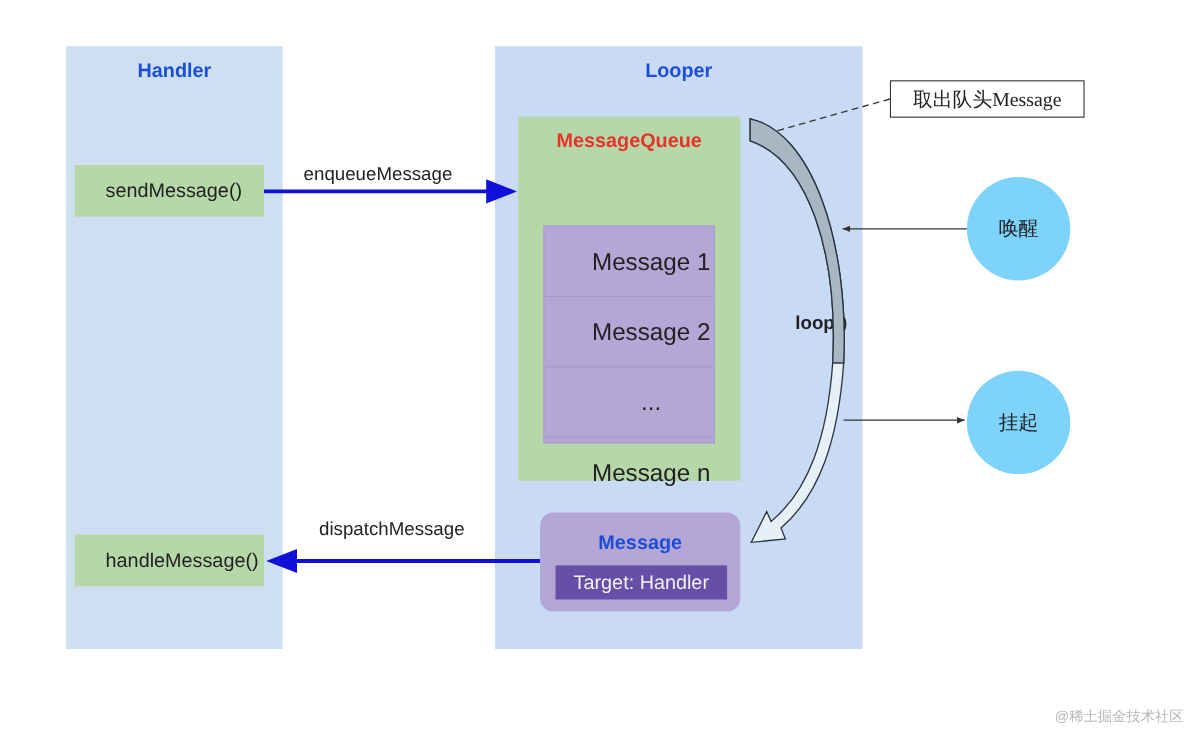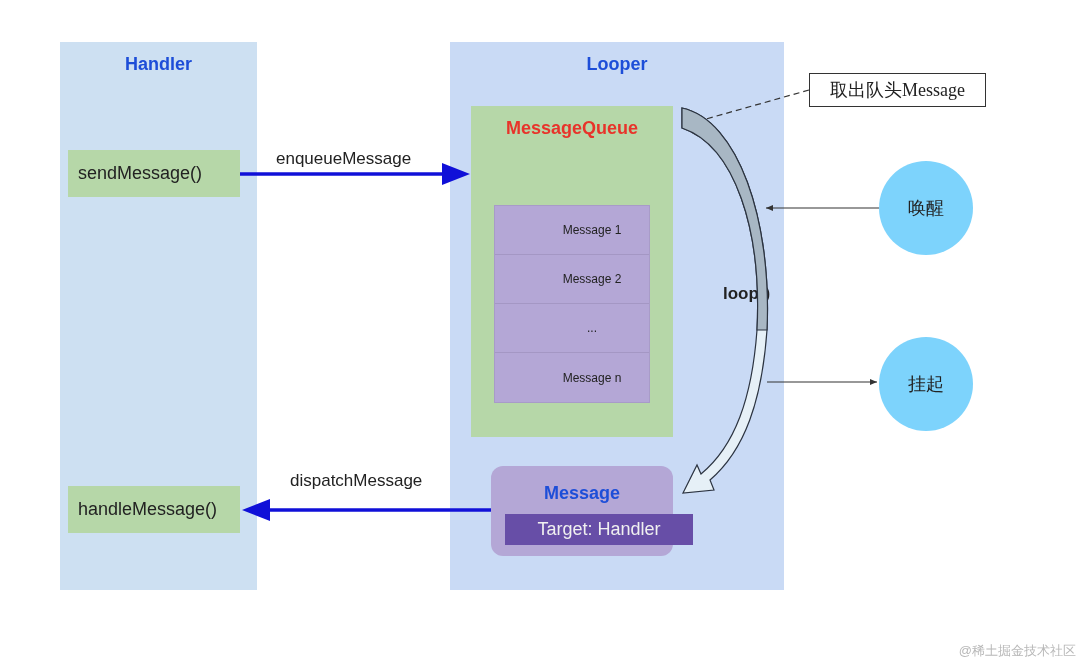--- a/index.html
+++ b/index.html
@@ -2,27 +2,27 @@
 <html><head>
 <meta charset="utf-8">
 <style>
   html, body { margin:0; padding:0; }
   body { width:1086px; height:666px; background:#ffffff; position:relative; overflow:hidden;
          font-family:"Liberation Sans", sans-serif; }
   .abs { position:absolute; }
   .handler-box { left:60px; top:42px; width:197px; height:548px; background:#cde0f2; }
   .looper-box { left:450px; top:42px; width:334px; height:548px; background:#c9daf5; }
   .title { position:absolute; font-weight:bold; font-size:18px; color:#1d4ed8; text-align:center; }
-  .method { position:absolute; background:#b6d7a8; color:#222; font-size:18px; display:flex; align-items:center; padding-left:10px; box-sizing:border-box; }
+  .method { position:absolute; background:#b6d7a8; color:#222; font-size:18px; display:flex; align-items:center; padding-left:28px; box-sizing:border-box; }
   .mq-box { left:471px; top:106px; width:202px; height:331px; background:#b6d7a8; }
   .msg-list { left:494px; top:205px; width:156px; height:198px; background:#b4a7d6; border:1px solid #a89bc8; box-sizing:border-box; }
-  .msg-item { height:49px; border-bottom:1px solid #a497c4; display:flex; align-items:center; justify-content:center; font-size:12px; color:#222; box-sizing:border-box;padding-left:40px; }
+  .msg-item { height:64px; border-bottom:1px solid #a497c4; display:flex; align-items:center; justify-content:center; font-size:22px; color:#222; box-sizing:border-box;padding-left:40px; }
   .msg-item:last-child { border-bottom:none; }
   .msg-card { left:491px; top:466px; width:182px; height:90px; background:#b4a7d6; border-radius:12px; }
-  .target-bar { left:505px; top:514px; width:188px; height:31px; background:#674ea7; color:#f0f0f0; font-size:18px; display:flex; align-items:center; justify-content:center; }
+  .target-bar { left:505px; top:514px; width:156px; height:31px; background:#674ea7; color:#f0f0f0; font-size:18px; display:flex; align-items:center; justify-content:center; }
   .label { position:absolute; font-size:17px; color:#222; }
   .callout { left:809px; top:73px; width:177px; height:34px; border:1.5px solid #333; background:#fff; display:flex; align-items:center; justify-content:center; font-size:18px; color:#222; box-sizing:border-box;font-family:Liberation Serif, serif; }
   .circle { position:absolute; width:94px; height:94px; border-radius:50%; background:#7dd3fc; display:flex; align-items:center; justify-content:center; font-size:18px; color:#222; }
   .watermark { right:10px; bottom:6px; font-size:13px; color:#b8b8b8; }
   svg.overlay { position:absolute; left:0; top:0; }
 </style>
 </head>
 <body>
 
 <div class="abs handler-box"></div>

